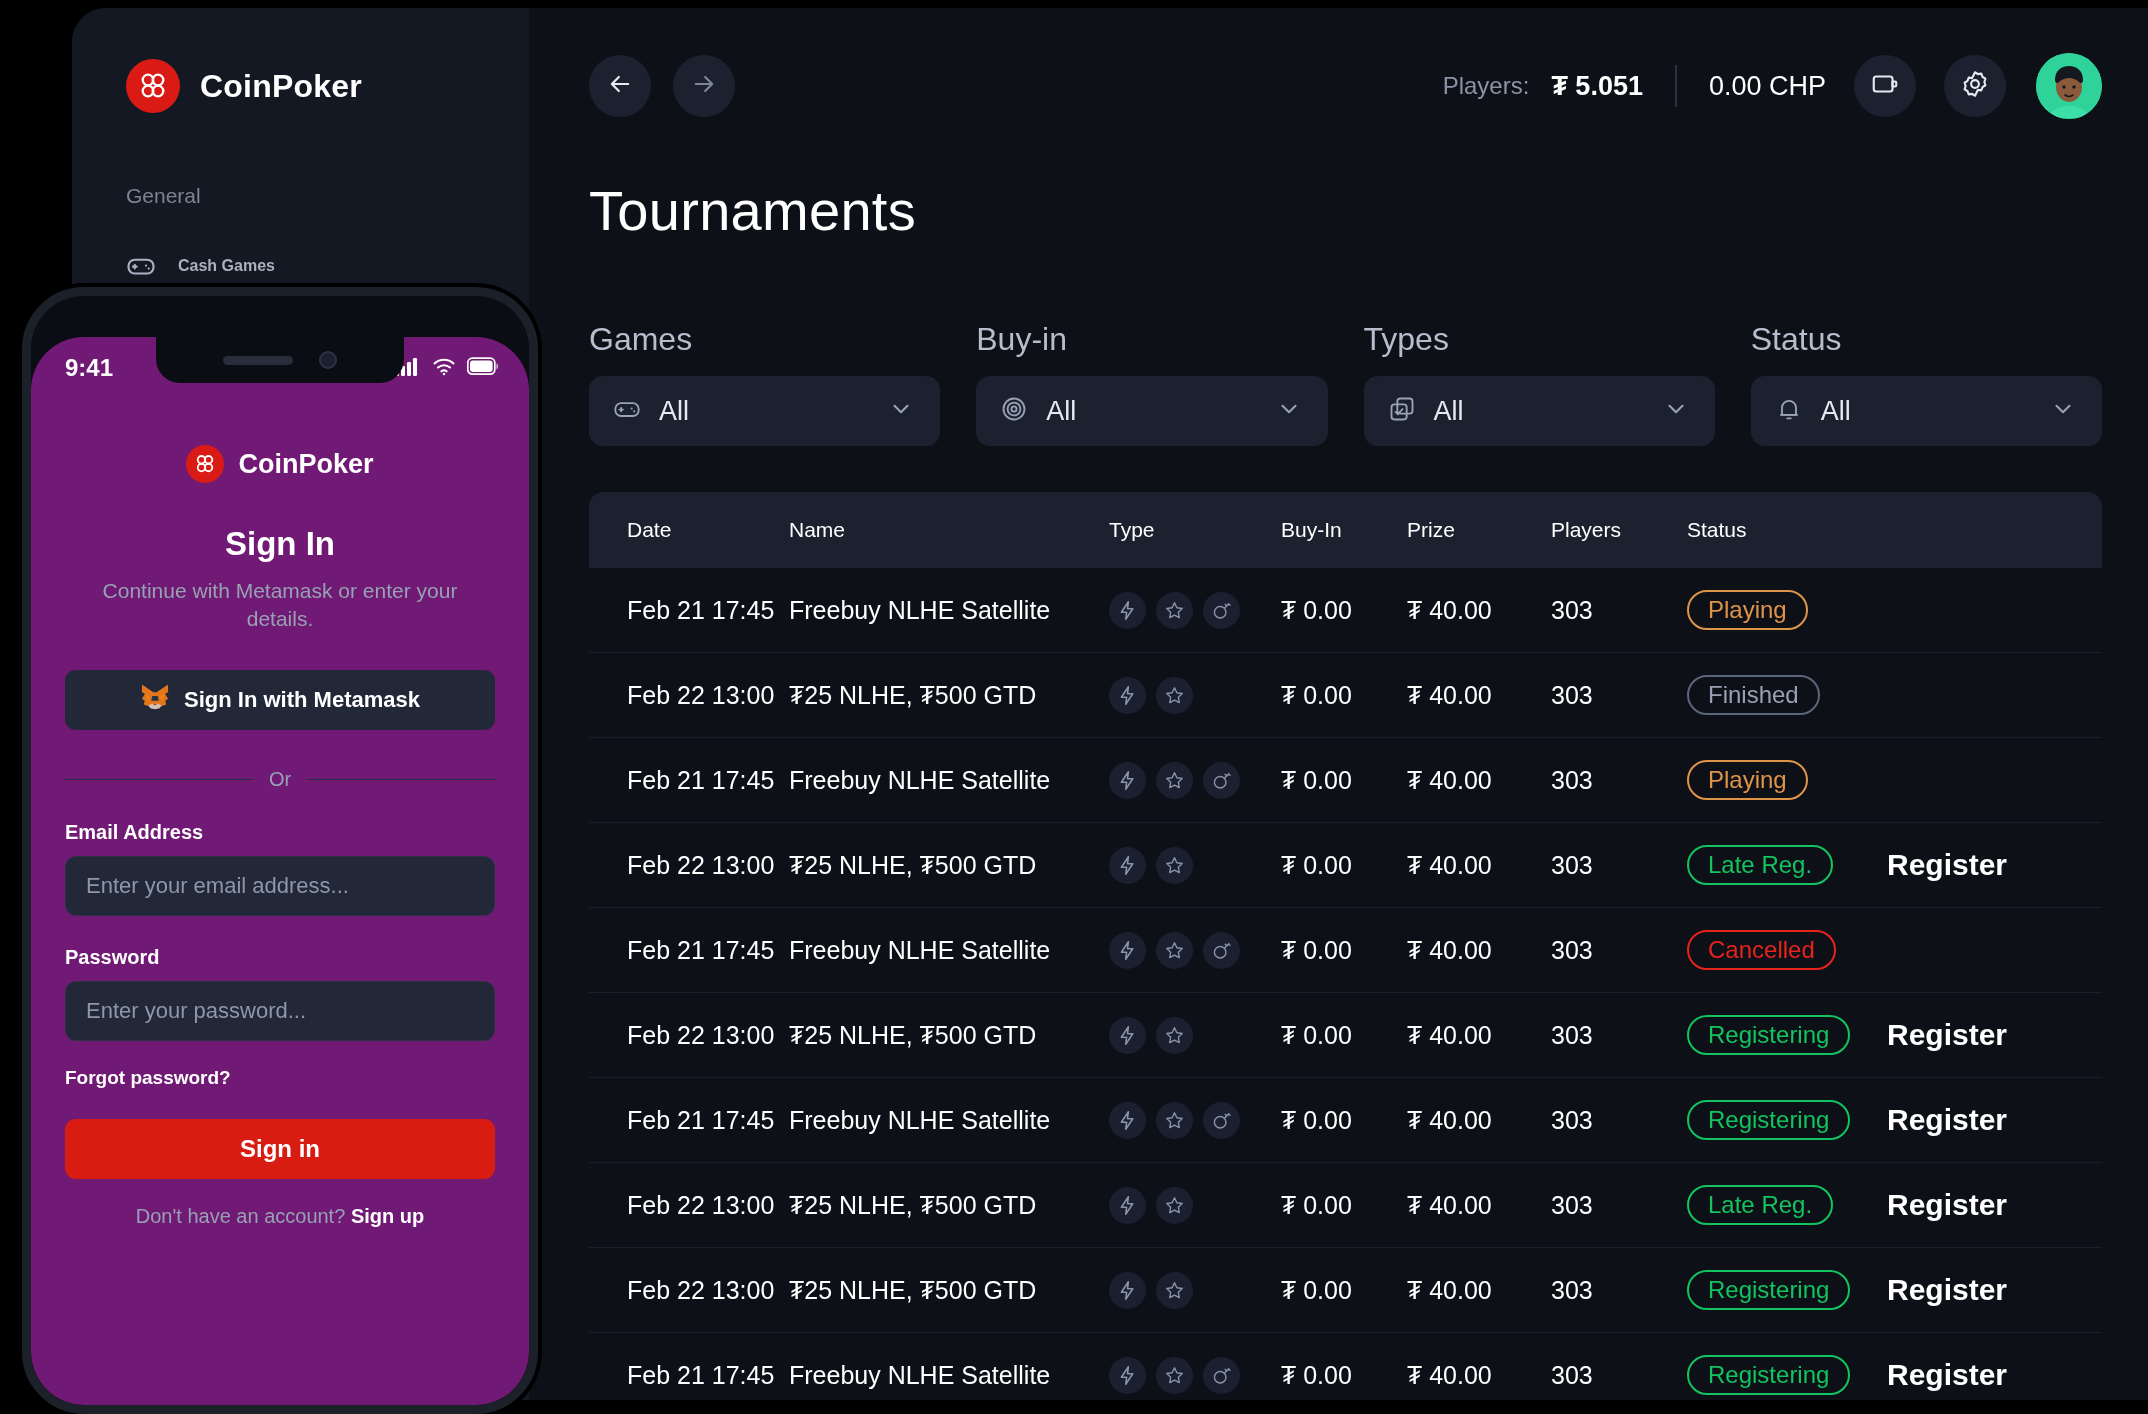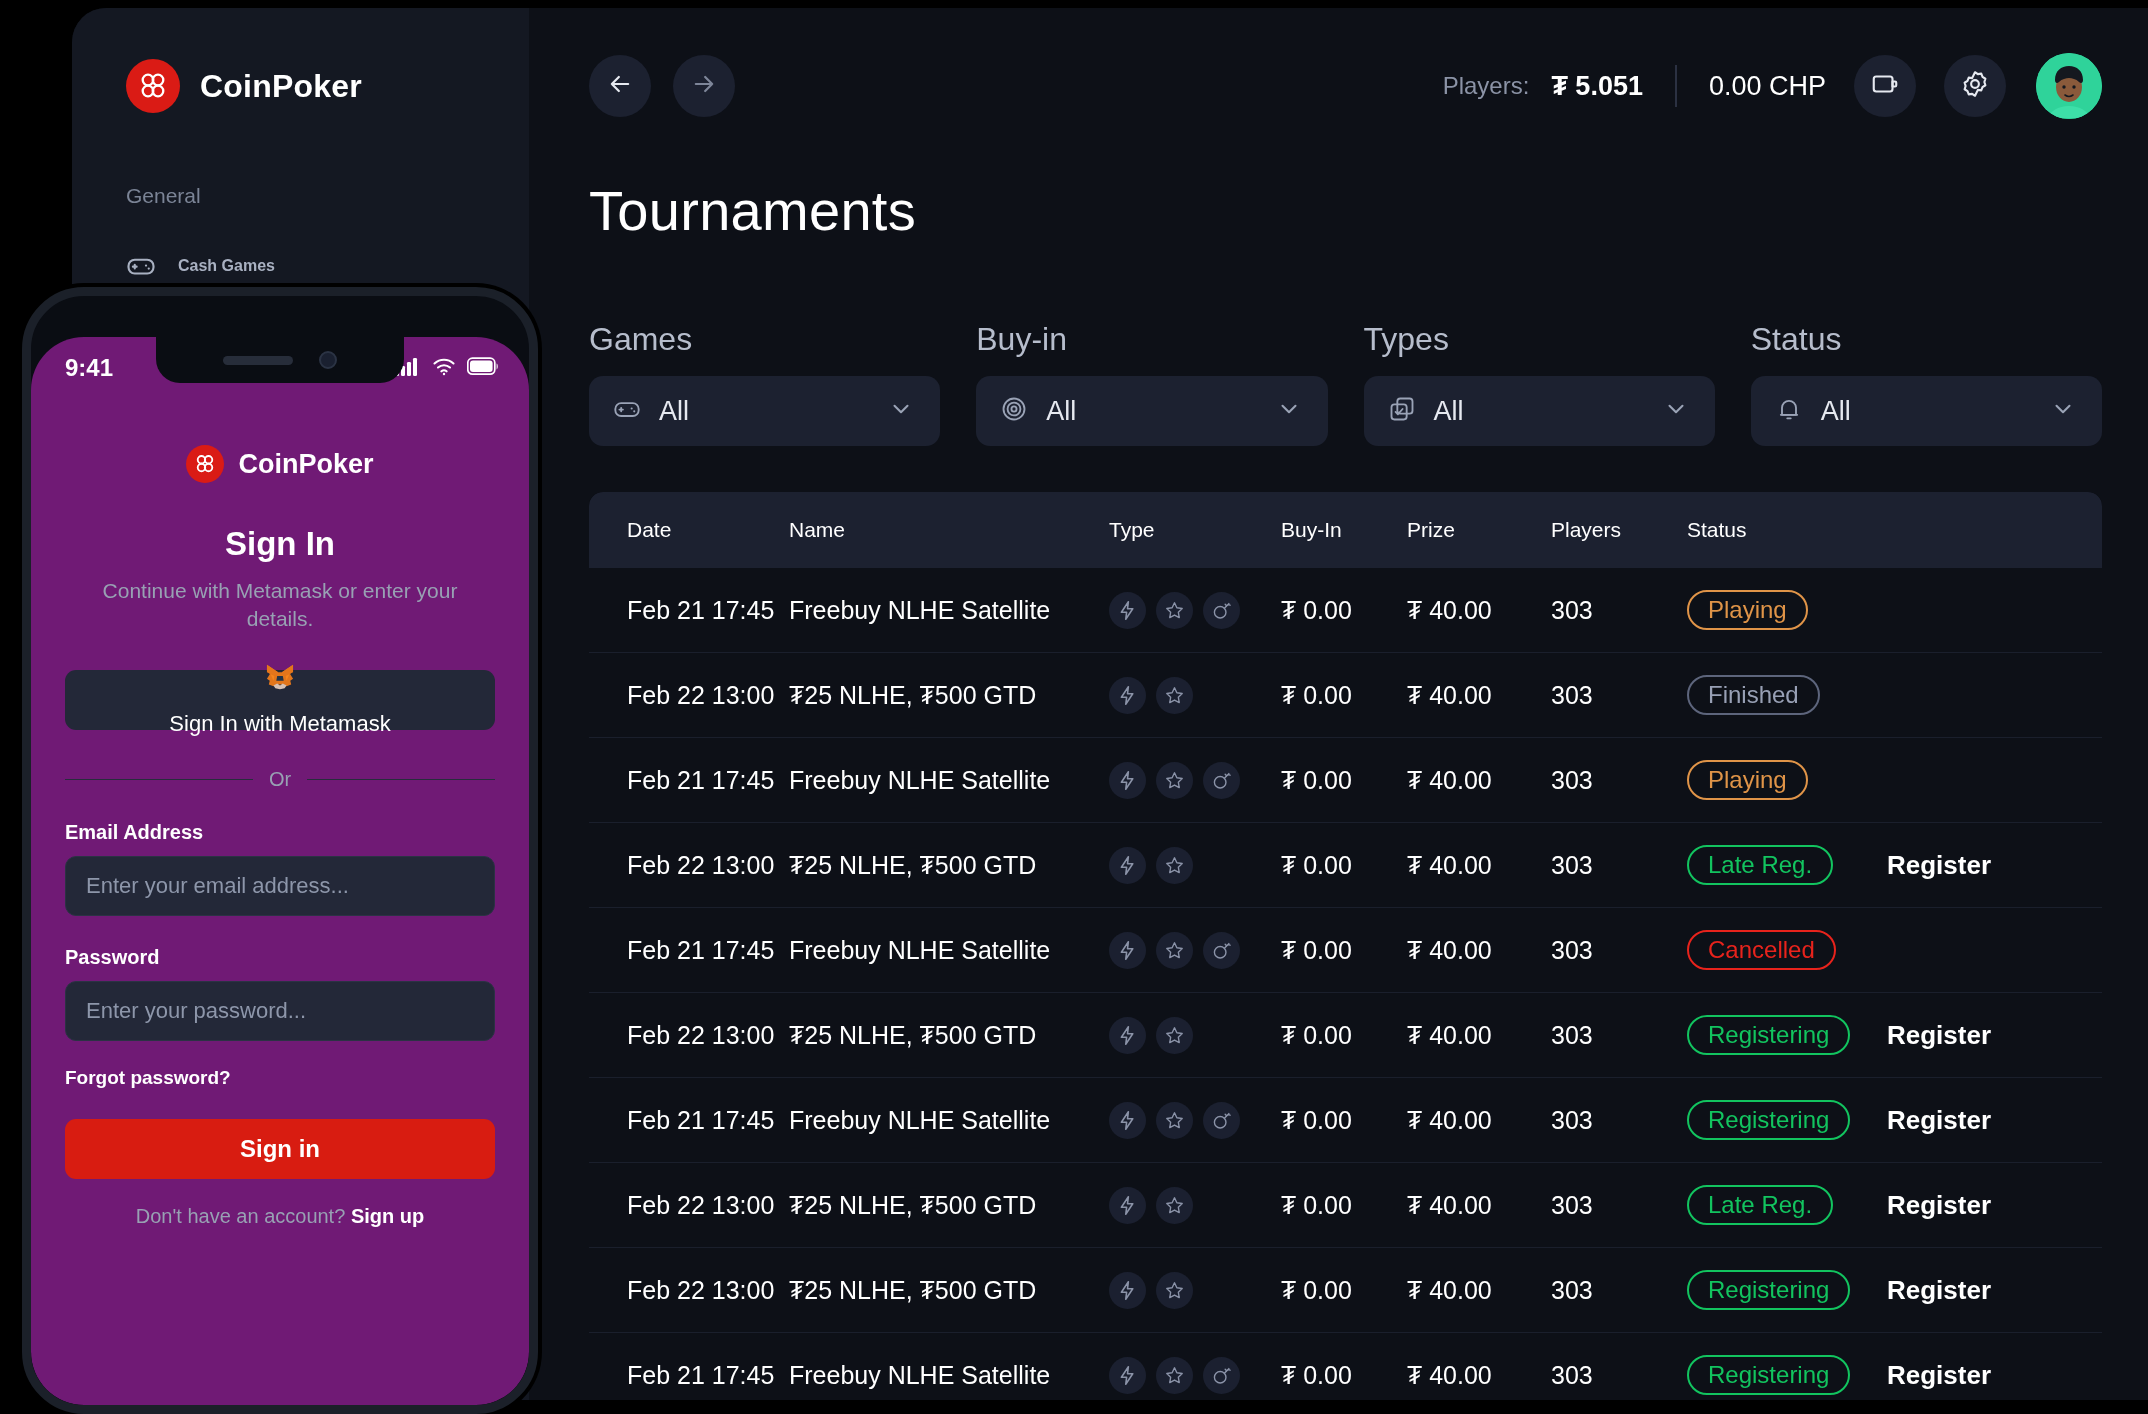--- a/index.html
+++ b/index.html
@@ -245,21 +245,21 @@
     white-space: nowrap;
   }
   .badge.playing    { color:#e09448; border-color:#e09448; }
   .badge.finished   { color:#98a0b5; border-color:#5d657c; }
   .badge.latereg    { color:#12c45f; border-color:#12c45f; }
   .badge.cancelled  { color:#e8231c; border-color:#e8231c; }
   .badge.registering{ color:#12c45f; border-color:#12c45f; }
 
   .register-link {
     color:#ffffff;
-    font-size:26px;
+    font-size:30px;
     font-weight:600;
   }
 
   
   #phone {
     position: absolute;
     left: 22px;
     top: 287px;
     width: 516px;
     height: 1127px;
@@ -332,21 +332,21 @@
     color:#98a1b3; font-size: 21px; text-align:center;
     margin-top: 14px; line-height: 1.35;
     padding: 0 8px;
   }
   .mm-btn {
     height: 60px;
     margin-top: 36px;
     background: #232838;
     border-radius: 11px;
     display:flex; align-items:center; justify-content:center; gap: 14px;
-    color:#ffffff; font-size: 22px; font-weight: 400; flex-direction: column;
+    color:#ffffff; font-size: 22px; font-weight: 700;
   }
   .or-row {
     display:flex; align-items:center; gap:16px; margin-top: 38px;
   }
   .or-line { flex:1 1 auto; height:1px; background:#272d3c; }
   .or-text { color:#98a1b3; font-size: 20px; }
   .fld-label {
     color:#ffffff; font-size: 20px; font-weight: 700;
     margin-top: 30px; display:block;
   }

